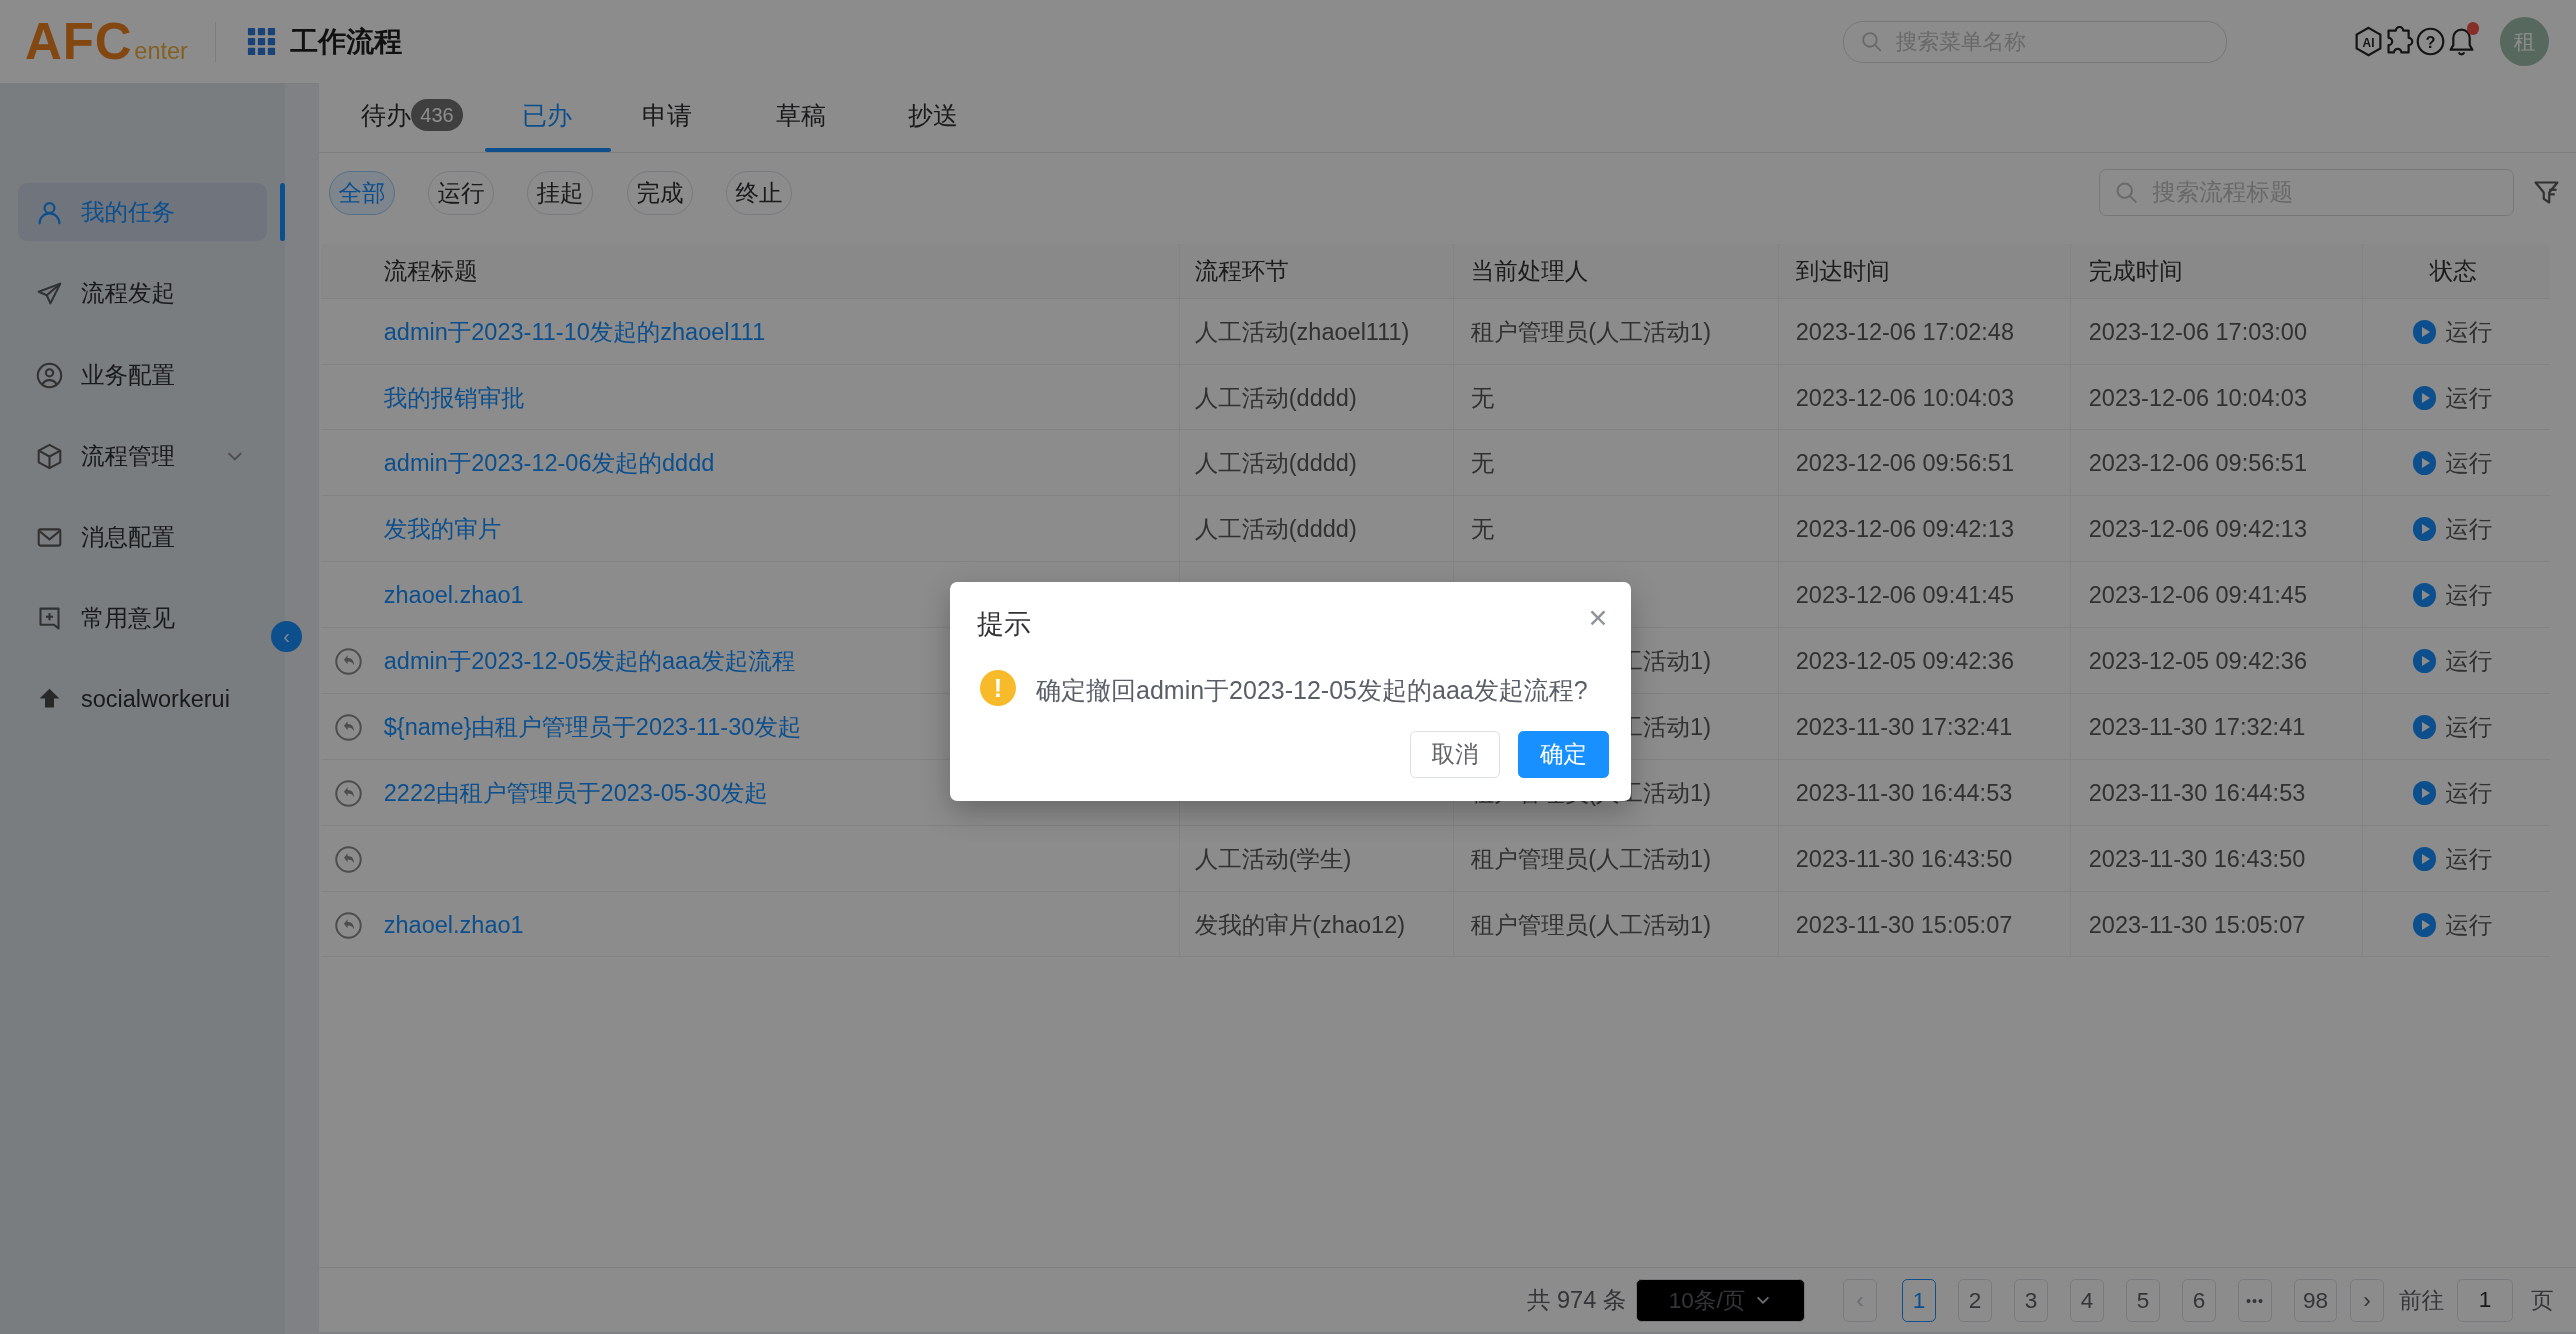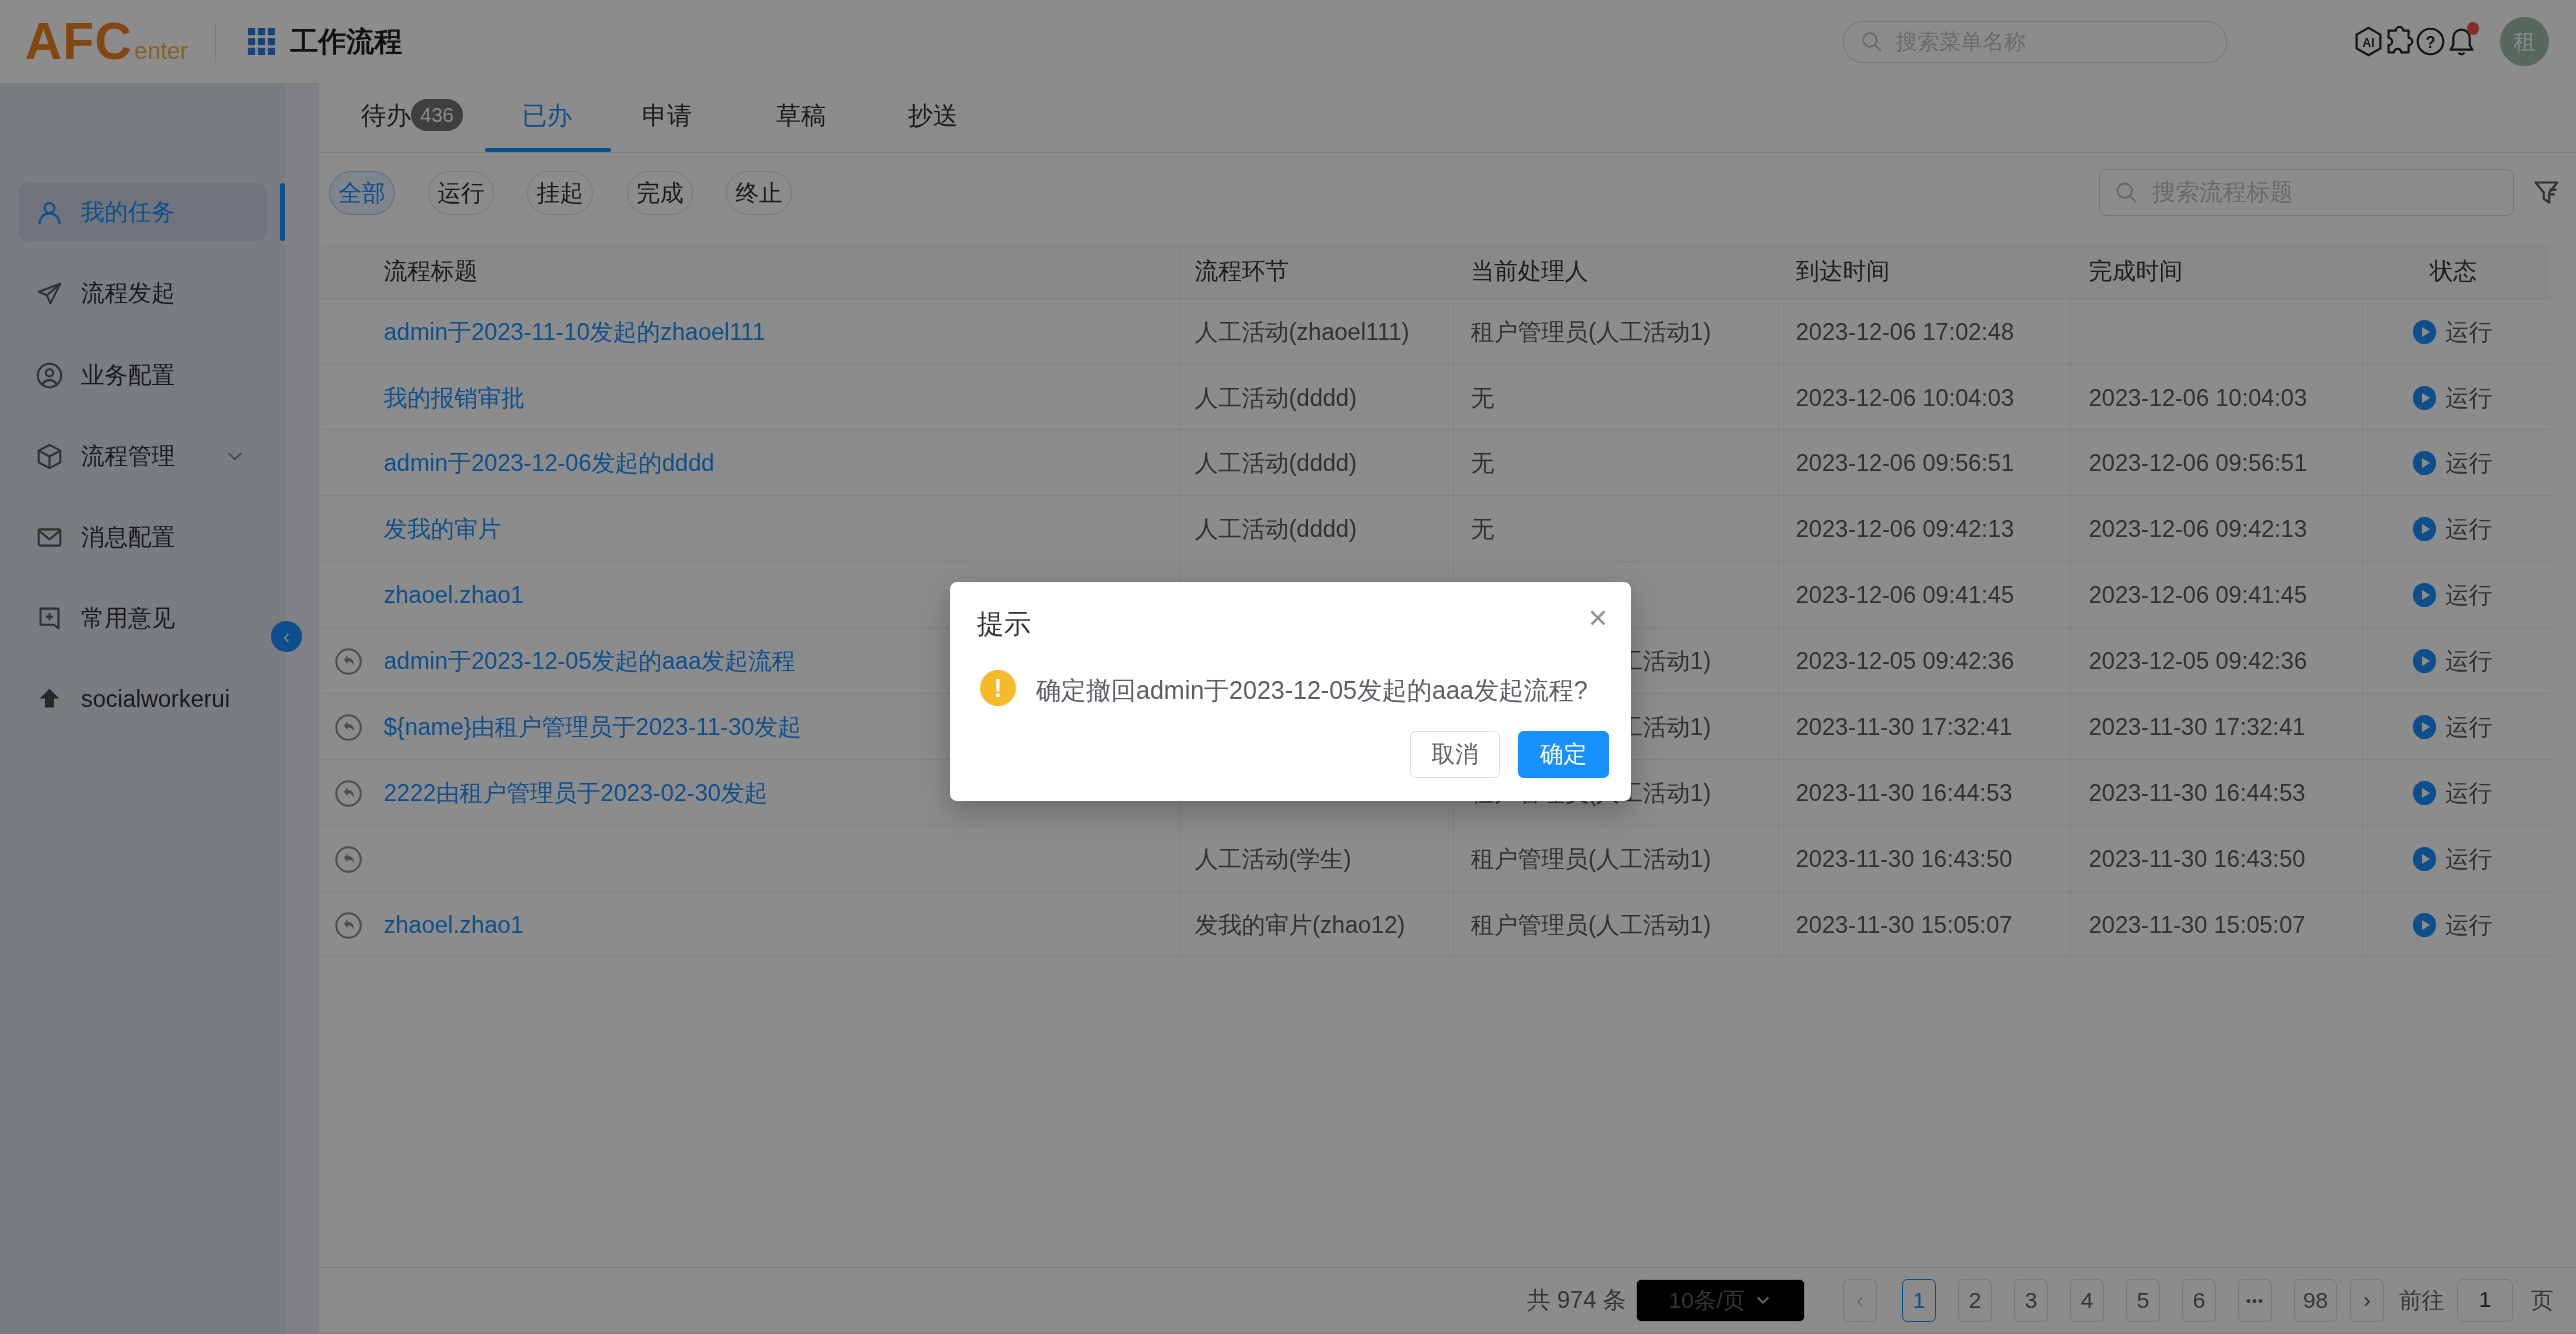--- a/index.html
+++ b/index.html
@@ -287,20 +287,21 @@
     <div class="col-line" style="left:1134px;"></div>
     <div class="col-line" style="left:1459px;"></div>
     <div class="col-line" style="left:1751px;"></div>
     <div class="col-line" style="left:2043px;"></div>
 
     <div class="trow" style="top:215px;">
       <div class="td link" style="left:63px;">admin于2023-11-10发起的zhaoel111</div>
       <div class="td" style="left:874px;">人工活动(zhaoel111)</div>
       <div class="td" style="left:1150px;">租户管理员(人工活动1)</div>
       <div class="td" style="left:1475px;">2023-12-06 17:02:48</div>
+      <div class="td" style="left:1768px;">2023-12-06 17:03:00</div>
       <div class="td" style="left:2092px;">
           <span class="status-wrap">
             <span class="play-badge"></span>
             <span>运行</span>
           </span>
         </div>
     </div>
 
     <div class="trow" style="top:281px;">
       <div class="td link" style="left:63px;">我的报销审批</div>
@@ -398,21 +399,21 @@
         </div>
     </div>
 
     <div class="trow" style="top:676px;">
       <span class="undo-btn">
         <svg width="29" height="29" viewBox="0 0 32 32">
             <circle cx="16" cy="16" r="13.5" fill="none" stroke="#8c8c8c" stroke-width="2.2"></circle>
             <path d="M11 14 l4 -5 v3 c5 0 7 3 7 8 c-1.5 -3 -3.5 -4 -7 -4 v3 z" fill="#8c8c8c"></path>
           </svg>
       </span>
-      <div class="td link" style="left:63px;">2222由租户管理员于2023-02-30发起</div>
+      <div class="td link" style="left:63px;">2222由租户管理员于2023-05-30发起</div>
       <div class="td" style="left:874px;"></div>
       <div class="td" style="left:1150px;">租户管理员(人工活动1)</div>
       <div class="td" style="left:1475px;">2023-11-30 16:44:53</div>
       <div class="td" style="left:1768px;">2023-11-30 16:44:53</div>
       <div class="td" style="left:2092px;">
           <span class="status-wrap">
             <span class="play-badge"></span>
             <span>运行</span>
           </span>
         </div>

